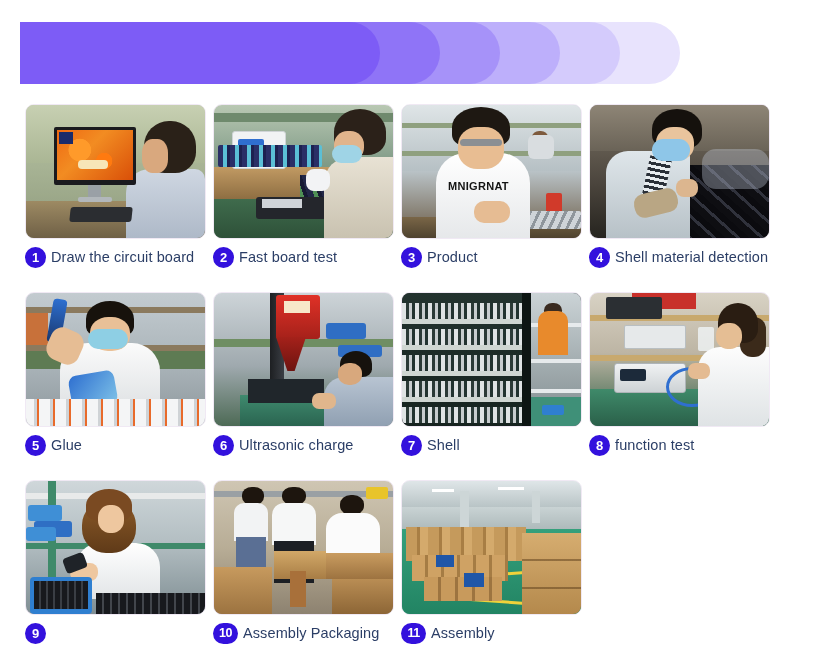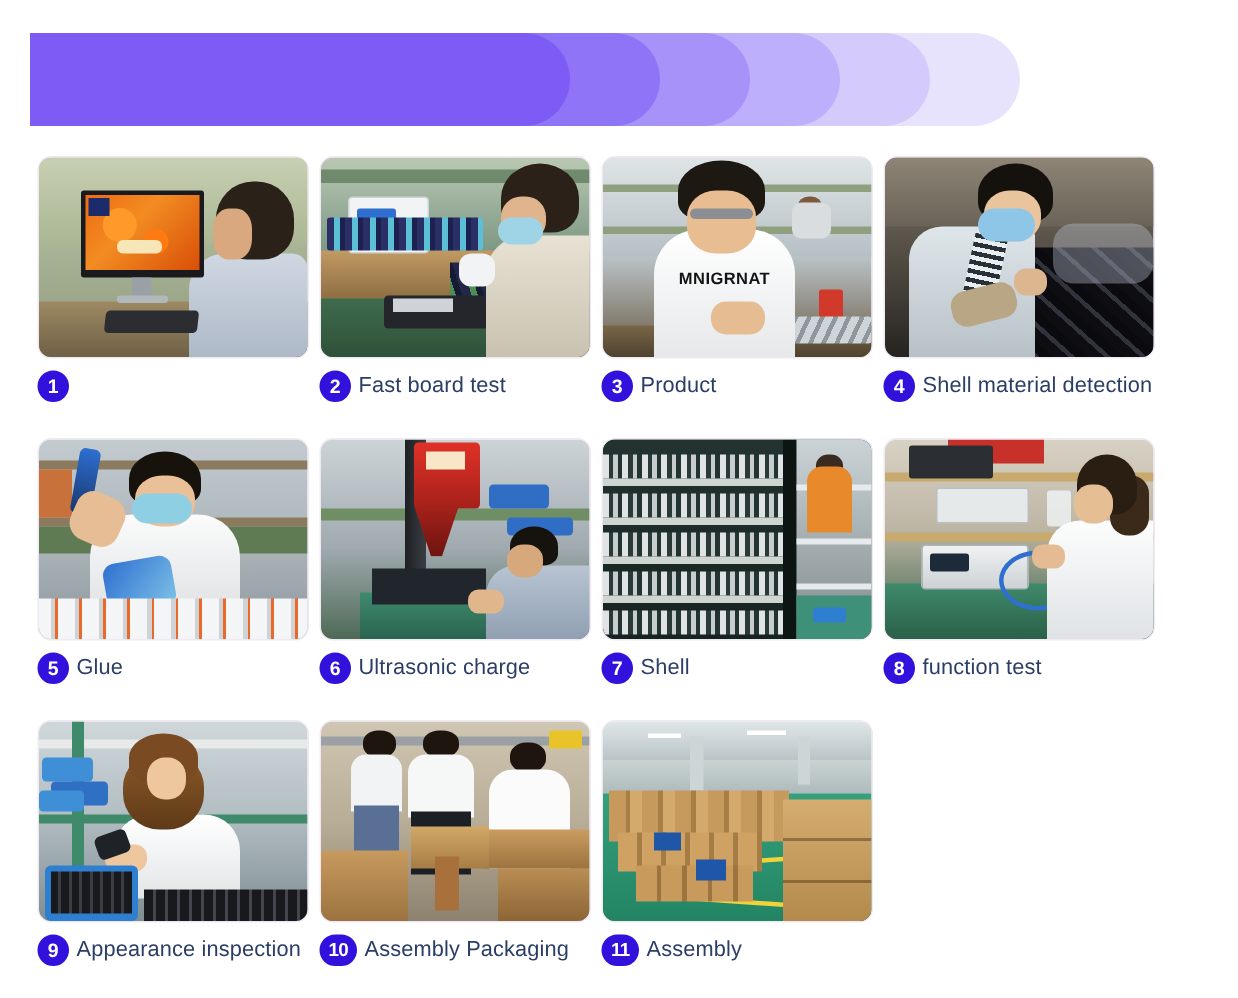--- a/index.html
+++ b/index.html
@@ -96,21 +96,21 @@
   .p3 .bg{left:0;top:0;width:179px;height:66px;background:linear-gradient(180deg,#dfe5e7,#b6c0c4);}
   .p3 .rack{left:0;top:18px;width:179px;height:5px;background:#8fa07f;}
   .p3 .rack2{left:0;top:46px;width:179px;height:5px;background:#8fa07f;}
   .p3 .p2p{left:126px;top:30px;width:26px;height:24px;background:#d9dde0;border-radius:6px;}
   .p3 .p2h{left:130px;top:26px;width:16px;height:14px;background:#7e5a3d;border-radius:45%;}
   .p3 .stool{left:144px;top:88px;width:16px;height:20px;background:#d13a2a;border-radius:2px;}
   .p3 .head{left:50px;top:2px;width:58px;height:40px;background:#1e1812;border-radius:50% 50% 30% 30%;}
   .p3 .face{left:56px;top:22px;width:46px;height:42px;background:#e8bd92;border-radius:42%;}
   .p3 .glass{left:58px;top:34px;width:42px;height:7px;background:#8b8f93;border-radius:4px;}
   .p3 .shirt{left:34px;top:48px;width:94px;height:85px;background:linear-gradient(180deg,#ffffff,#e6e8ea);border-radius:30px 30px 0 0;}
-  .p3 .logotxt{left:46px;top:72px;width:70px;height:18px;color:#141414;font-size:11px;font-weight:700;letter-spacing:.3px;text-align:center;line-height:18px;}
+  .p3 .logotxt{left:46px;top:72px;width:70px;height:18px;color:#141414;font-size:11px;font-weight:700;letter-spacing:.3px;line-height:18px;}
   .p3 .hands{left:72px;top:96px;width:36px;height:22px;background:#e6bc93;border-radius:10px;}
   .p3 .bench{left:0;top:112px;width:179px;height:21px;background:linear-gradient(180deg,#7a6647,#4e422f);}
   .p3 .parts{left:104px;top:106px;width:75px;height:18px;background:repeating-linear-gradient(115deg,#cfd4d8 0 5px,#8f969c 5px 8px);border-radius:2px;}
 
   
   .p4{background:linear-gradient(180deg,#7d7466 0%,#4a443c 60%,#26241f 100%);}
   .p4 .bgtop{left:0;top:0;width:179px;height:46px;background:linear-gradient(180deg,#8e8576,#6a6357);}
   .p4 .head{left:62px;top:4px;width:50px;height:40px;background:#15110d;border-radius:50% 50% 35% 35%;}
   .p4 .face{left:66px;top:22px;width:38px;height:34px;background:#e9c49d;border-radius:45%;}
   .p4 .mask{left:62px;top:34px;width:38px;height:22px;background:#8ec6e8;border-radius:12px;}
@@ -268,20 +268,21 @@
         <div class="lay mon"></div>
           <div class="lay scr"></div>
           <div class="lay scr2"></div>
           <div class="lay scr3"></div>
         <div class="lay stand"></div>
           <div class="lay base"></div>
           <div class="lay kb"></div>
       </div>
       <div class="caption">
         <div class="badge">1</div>
+        <div class="cap-text">Draw the circuit board</div>
       </div>
     </div>
 
     <div class="cell c1">
       <div class="photo p2">
         <div class="lay shelf"></div>
           <div class="lay tbl"></div>
           <div class="lay mat"></div>
         <div class="lay mach"></div>
           <div class="lay machscr"></div>
@@ -457,21 +458,20 @@
           <div class="lay head"></div>
           <div class="lay face"></div>
         <div class="lay hand"></div>
           <div class="lay dev"></div>
         <div class="lay blk2"></div>
           <div class="lay bigtray"></div>
           <div class="lay blk"></div>
       </div>
       <div class="caption">
         <div class="badge">9</div>
-        <div class="cap-text">Appearance inspection</div>
       </div>
     </div>
 
     <div class="cell c1">
       <div class="photo p10">
         <div class="lay sh"></div>
           <div class="lay ylw"></div>
         <div class="lay p1h"></div>
           <div class="lay p1b"></div>
           <div class="lay p1l"></div>

